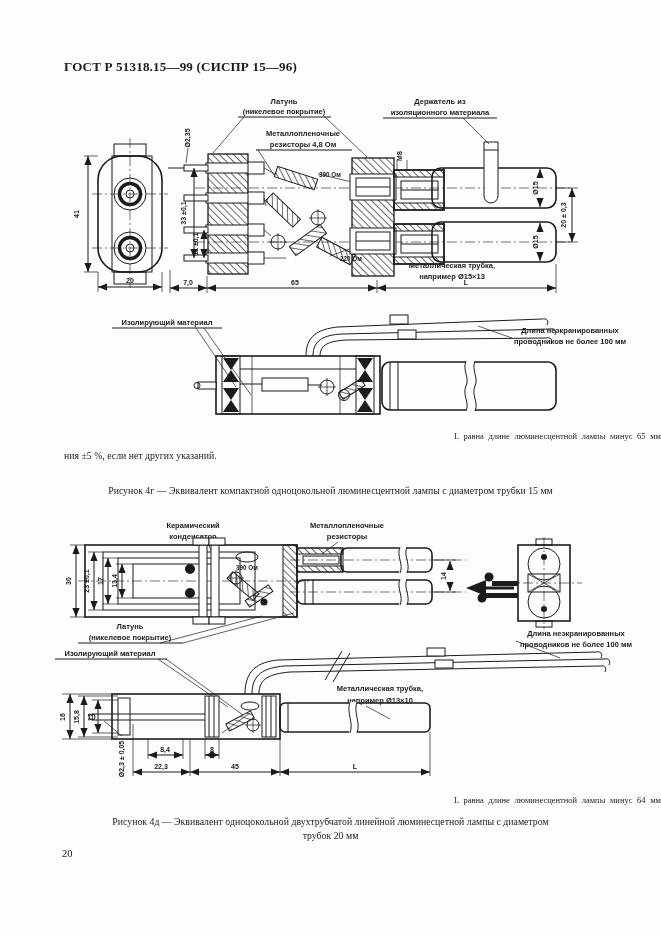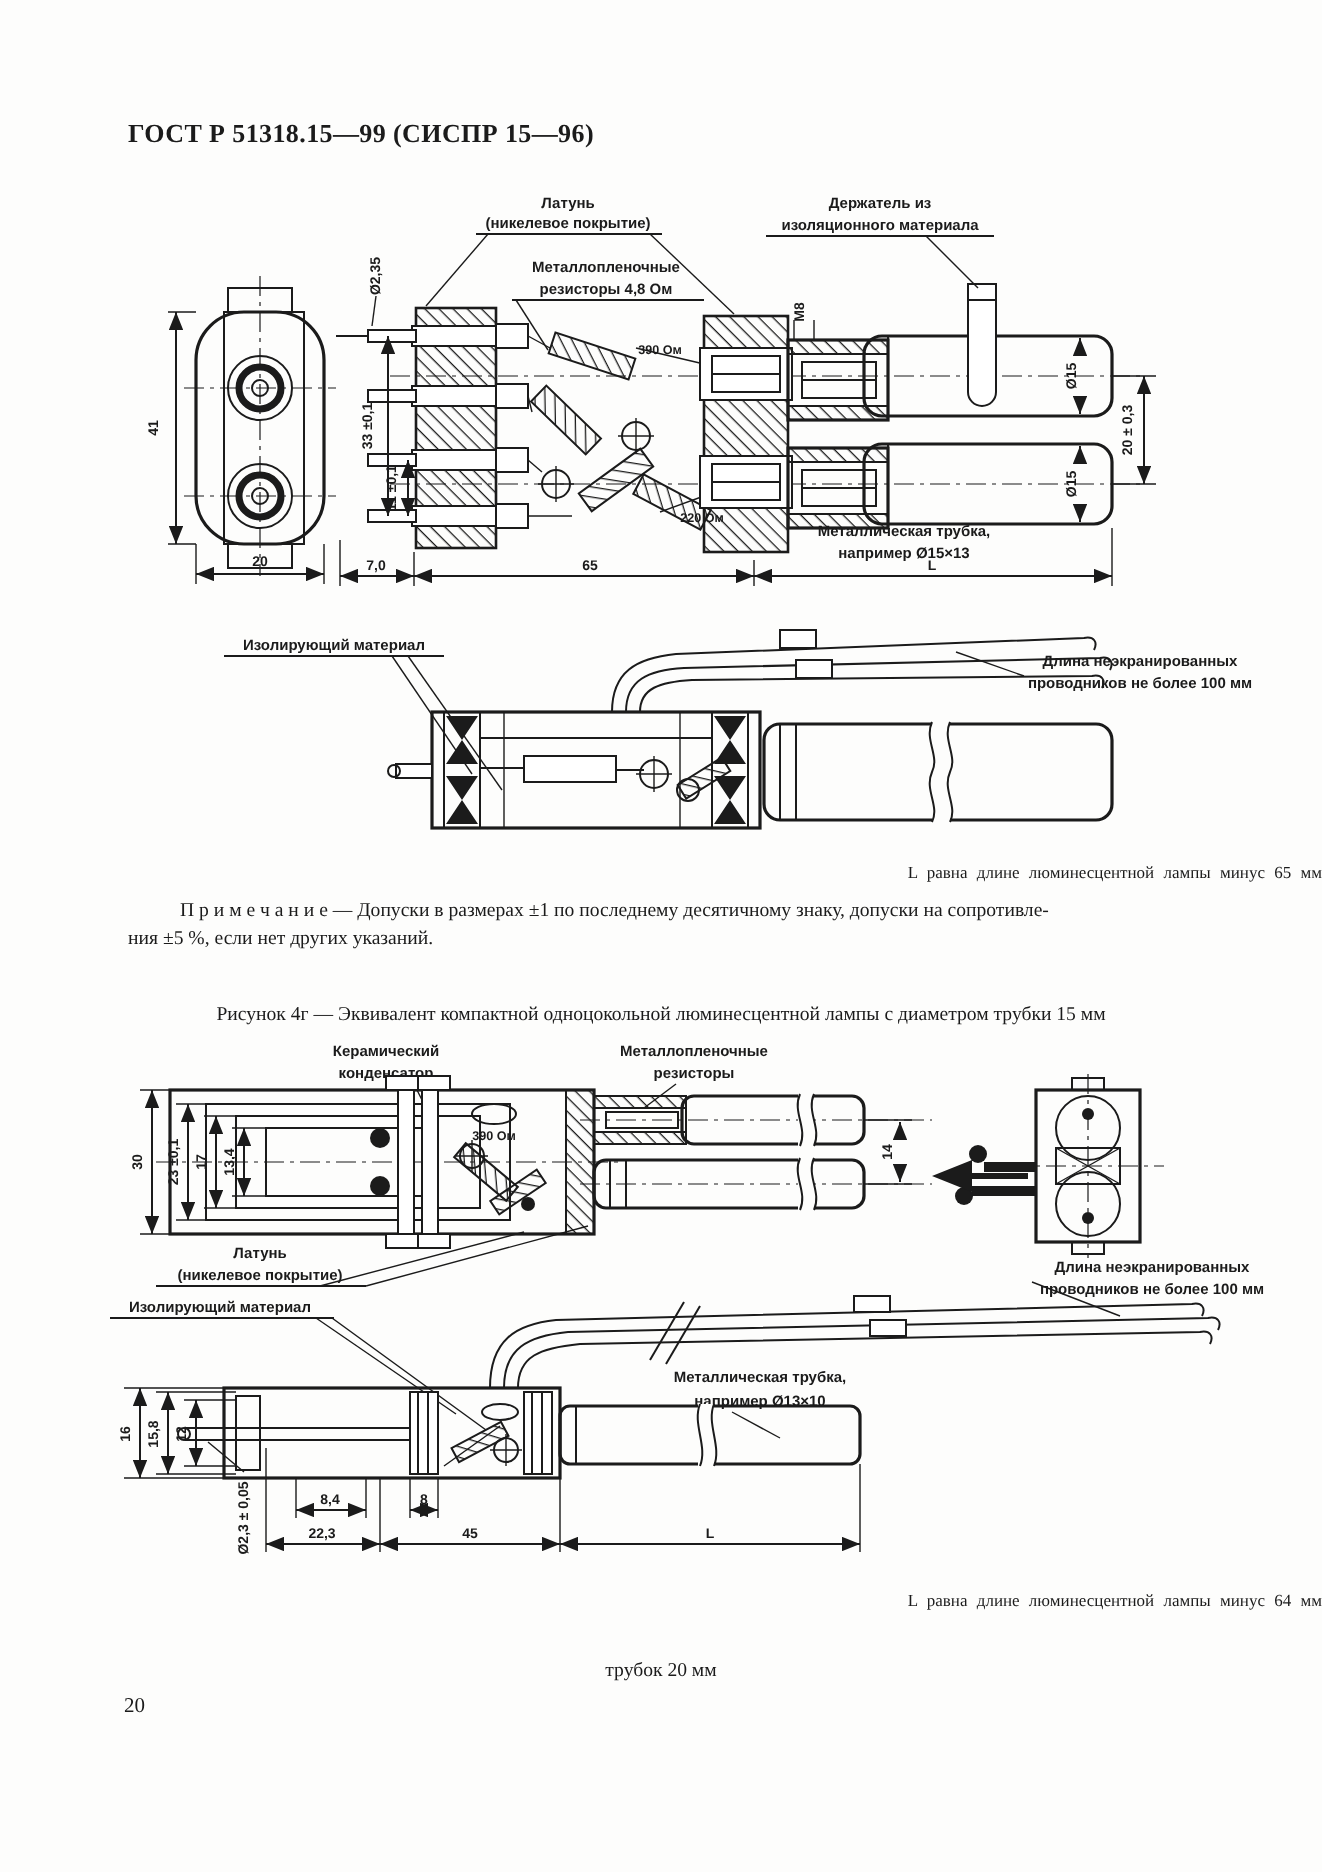--- a/index.html
+++ b/index.html
@@ -213,25 +213,24 @@
     <rect class="wf" x="398" y="240" width="18" height="9"></rect>
     <text class="lbl" x="570" y="243">Длина неэкранированных</text>
     <text class="lbl" x="570" y="254">проводников не более 100 мм</text>
     <line class="thin" x1="512" y1="248" x2="478" y2="236"></line>
   </g>
 </svg>
 
 <div class="abs lnote" style="top:431px">L равна длине люминесцентной лампы минус 65 мм</div>
 
 <div class="abs note">
-  <span class="ind">П р и м е ч а н и е — Допуски в размерах ±1 по последнему десятичному знаку, допуски на сопротивле-</span>
   <span>ния ±5 %, если нет других указаний.</span>
 </div>
 
-<div class="abs cap" style="top:501px">Рисунок 4г — Эквивалент компактной одноцокольной люминесцентной лампы с диаметром трубки 15 мм</div>
+<div class="abs cap" style="top:484px">Рисунок 4г — Эквивалент компактной одноцокольной люминесцентной лампы с диаметром трубки 15 мм</div>
 
 <svg style="top:512px" width="661" height="292" viewBox="0 0 661 292">
   <defs>
     <pattern id="h2" width="5" height="5" patternUnits="userSpaceOnUse" patternTransform="rotate(45)">
       <line x1="0" y1="0" x2="5" y2="0" stroke="#1b1b1b" stroke-width="1.3"></line>
     </pattern>
     <marker id="ar2" viewBox="0 0 10 8" markerWidth="9" markerHeight="7.2" refX="10" refY="4" orient="auto-start-reverse">
       <path d="M0,0L10,4L0,8z" fill="#1b1b1b"></path>
     </marker>
   </defs>
@@ -399,17 +398,17 @@
     <line class="ln" x1="190" y1="260" x2="280" y2="260" marker-start="url(#ar2)" marker-end="url(#ar2)"></line>
     <text class="dim" x="235" y="257" text-anchor="middle">45</text>
     <line class="ln" x1="280" y1="260" x2="430" y2="260" marker-start="url(#ar2)" marker-end="url(#ar2)"></line>
     <text class="dim" x="355" y="257" text-anchor="middle">L</text>
   </g>
 </svg>
 
 <div class="abs lnote" style="top:795px">L  равна длине люминесцентной лампы минус 64 мм</div>
 
 <div class="abs cap" style="top:815px">
-  <br>
+  <span>Рисунок 4д — Эквивалент одноцокольной двухтрубчатой линейной люминесцетной лампы с диаметром</span><br>
   <span>трубок 20 мм</span>
 </div>
 
 <div class="abs pagenum">20</div>
 
 </body></html>

